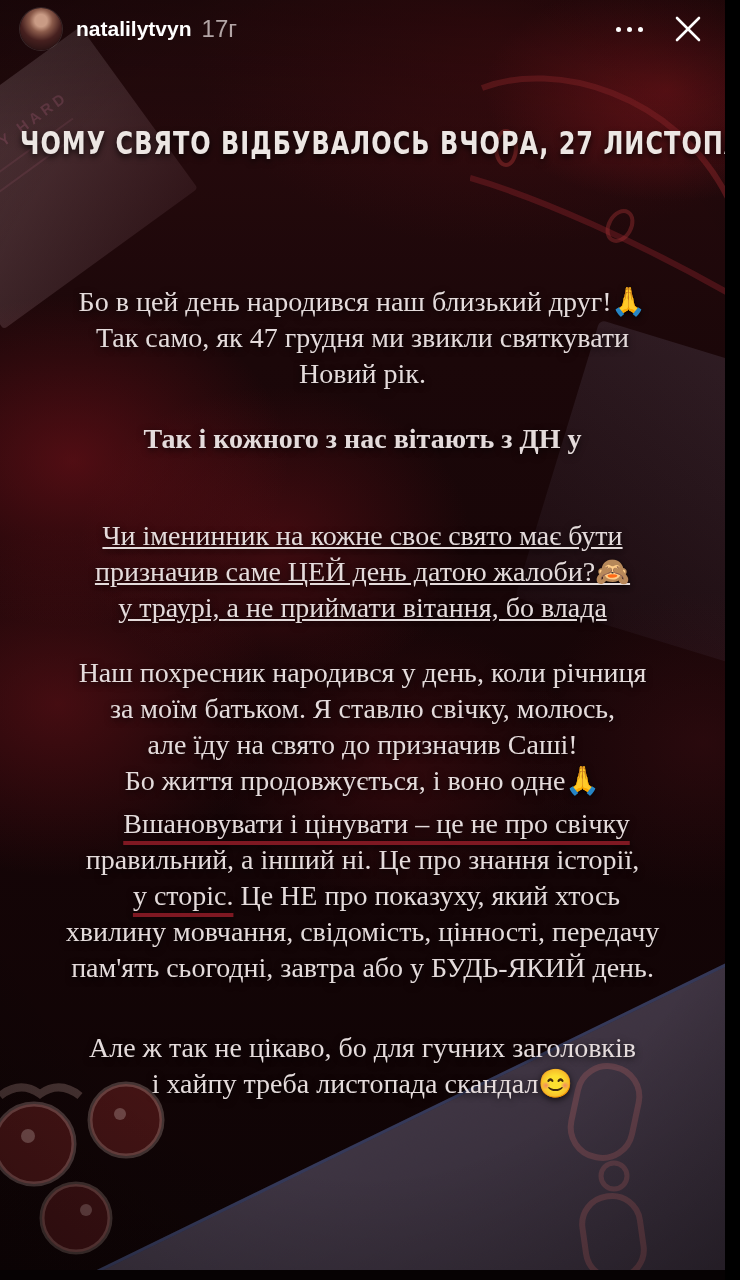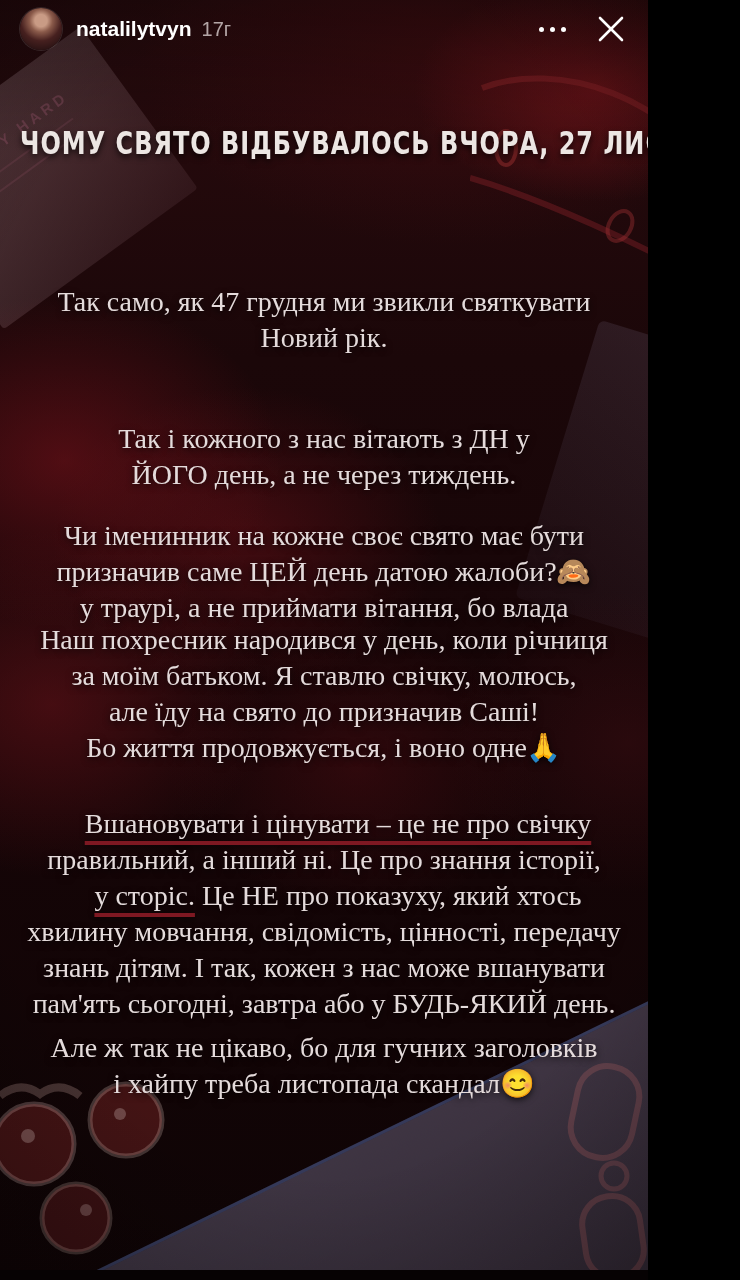--- a/index.html
+++ b/index.html
@@ -1,19 +1,19 @@
 <!DOCTYPE html>
 <html><head>
 <meta charset="utf-8">
 <style>
   * { margin:0; padding:0; box-sizing:border-box; }
   body { background:#000; font-family:"Liberation Serif", serif; }
 
   .screen {
-    position:relative; width:648px; height:1280px; overflow:hidden;
+    position:relative; width:725px; height:1280px; overflow:hidden;
     background:
       radial-gradient(ellipse 260px 160px at 92% 7%, rgba(130,22,28,.65), transparent 70%),
       radial-gradient(ellipse 420px 260px at 70% 4%, rgba(70,12,16,.6), transparent 75%),
       radial-gradient(ellipse 300px 230px at 10% 36%, rgba(135,20,30,.50), transparent 72%),
       radial-gradient(ellipse 270px 210px at 38% 42%, rgba(115,18,26,.45), transparent 72%),
       radial-gradient(ellipse 300px 240px at 8% 55%, rgba(125,22,30,.45), transparent 72%),
       radial-gradient(ellipse 260px 200px at 55% 60%, rgba(85,14,20,.40), transparent 72%),
       radial-gradient(ellipse 240px 200px at 97% 58%, rgba(70,16,22,.40), transparent 75%),
       linear-gradient(180deg, #2a0b0e 0%, #1b0709 28%, #160507 58%, #0e0405 100%);
   }
@@ -57,43 +57,43 @@
     display:flex; align-items:center; padding:0 20px;
     font-family:"Liberation Sans", sans-serif;
   }
   .avatar {
     width:42px; height:42px; border-radius:50%; flex:0 0 auto; cursor:pointer;
     background:
       radial-gradient(circle at 50% 30%, #c99b85 0 17%, #8a5a4a 32%, #46201f 56%, #170a0c 100%);
     box-shadow:0 0 0 1px rgba(255,255,255,.12);
   }
   .username { margin-left:14px; color:#fff; font-size:21px; font-weight:bold; cursor:pointer; }
-  .timestamp { margin-left:10px; color:rgba(235,226,226,.72); font-size:20px; }
+  .timestamp { margin-left:10px; color:rgba(235,226,226,.72); font-size:24px; }
   .header .spacer { flex:1; }
   .more-btn { display:flex; gap:6px; align-items:center; padding:10px; cursor:pointer; }
   .more-btn i { width:5px; height:5px; border-radius:50%; background:#fff; display:block; }
   .close-btn { margin-left:18px; cursor:pointer; display:flex; }
 
   
   .headline {
     position:absolute; left:20px; right:20px; top:130px; z-index:4;
     text-align:center; white-space:nowrap;
     font-family:"DejaVu Sans", sans-serif;
     font-size:24px; font-weight:600; letter-spacing:1px;
     text-transform:uppercase; transform:scaleY(1.3);
     color:#ece6e3; text-shadow:0 2px 6px rgba(0,0,0,.75);
   }
   .para {
     position:absolute; left:10px; right:10px; z-index:4;
     text-align:center; color:#e4dbdb; font-size:28px; line-height:36px;
     text-shadow:0 2px 7px rgba(0,0,0,.75);
   }
   .para .ln { white-space:nowrap; }
-  .p0 { top:284px; } .p1 { top:421px; } .p2 { top:518px; }
-  .p3 { top:622px; } .p4 { top:806px; } .p5 { top:1030px; }
+  .p0 { top:284px; } .p1 { top:421px;font-weight:bold; } .p2 { top:518px;text-decoration:underline; }
+  .p3 { top:655px; } .p4 { top:806px; } .p5 { top:1030px; }
   .u {
     text-decoration:underline; text-decoration-color:#7e1822;
     text-decoration-thickness:3.5px; text-underline-offset:8px;margin-left:28px;
   }
 </style>
 </head>
 <body>
 
 <div class="screen">
 
@@ -145,27 +145,27 @@
       <svg width="34" height="34" viewBox="0 0 34 34">
         <line x1="6" y1="6" x2="28" y2="28" stroke="#fff" stroke-width="2.6" stroke-linecap="round"></line>
         <line x1="28" y1="6" x2="6" y2="28" stroke="#fff" stroke-width="2.6" stroke-linecap="round"></line>
       </svg>
     </div>
   </header>
 
   <h1 class="headline">Чому свято відбувалось вчора, 27 листопада?</h1>
 
   <section class="para p0">
+    <div class="ln">Бо в цей день народився наш близький друг!🙏</div>
     <div class="ln">Так само, як 47 грудня ми звикли святкувати</div>
     <div class="ln">Новий рік.</div>
   </section>
 
   <section class="para p1">
     <div class="ln">Так і кожного з нас вітають з ДН у</div>
-    <div class="ln">ЙОГО день, а не через тиждень.</div>
   </section>
 
   <section class="para p2">
     <div class="ln">Чи іменинник на кожне своє свято має бути</div>
     <div class="ln">призначив саме ЦЕЙ день датою жалоби?🙈</div>
     <div class="ln">у траурі, а не приймати вітання, бо влада</div>
   </section>
 
   <section class="para p3">
     <div class="ln">Наш похресник народився у день, коли річниця</div>
@@ -176,21 +176,20 @@
 
   <section class="para p4">
     <div class="ln">
       <span class="u">Вшановувати і цінувати – це не про свічку</span>
     </div>
     <div class="ln">правильний, а інший ні. Це про знання історії,</div>
     <div class="ln">
       <span class="u">у сторіс.</span><span> Це НЕ про показуху, який хтось</span>
     </div>
     <div class="ln">хвилину мовчання, свідомість, цінності, передачу</div>
-    <div class="ln">знань дітям. І так, кожен з нас може вшанувати</div>
     <div class="ln">пам'ять сьогодні, завтра або у БУДЬ-ЯКИЙ день.</div>
   </section>
 
   <section class="para p5">
     <div class="ln">Але ж так не цікаво, бо для гучних заголовків</div>
     <div class="ln">і хайпу треба листопада скандал😊</div>
   </section>
 
 </div>
 

